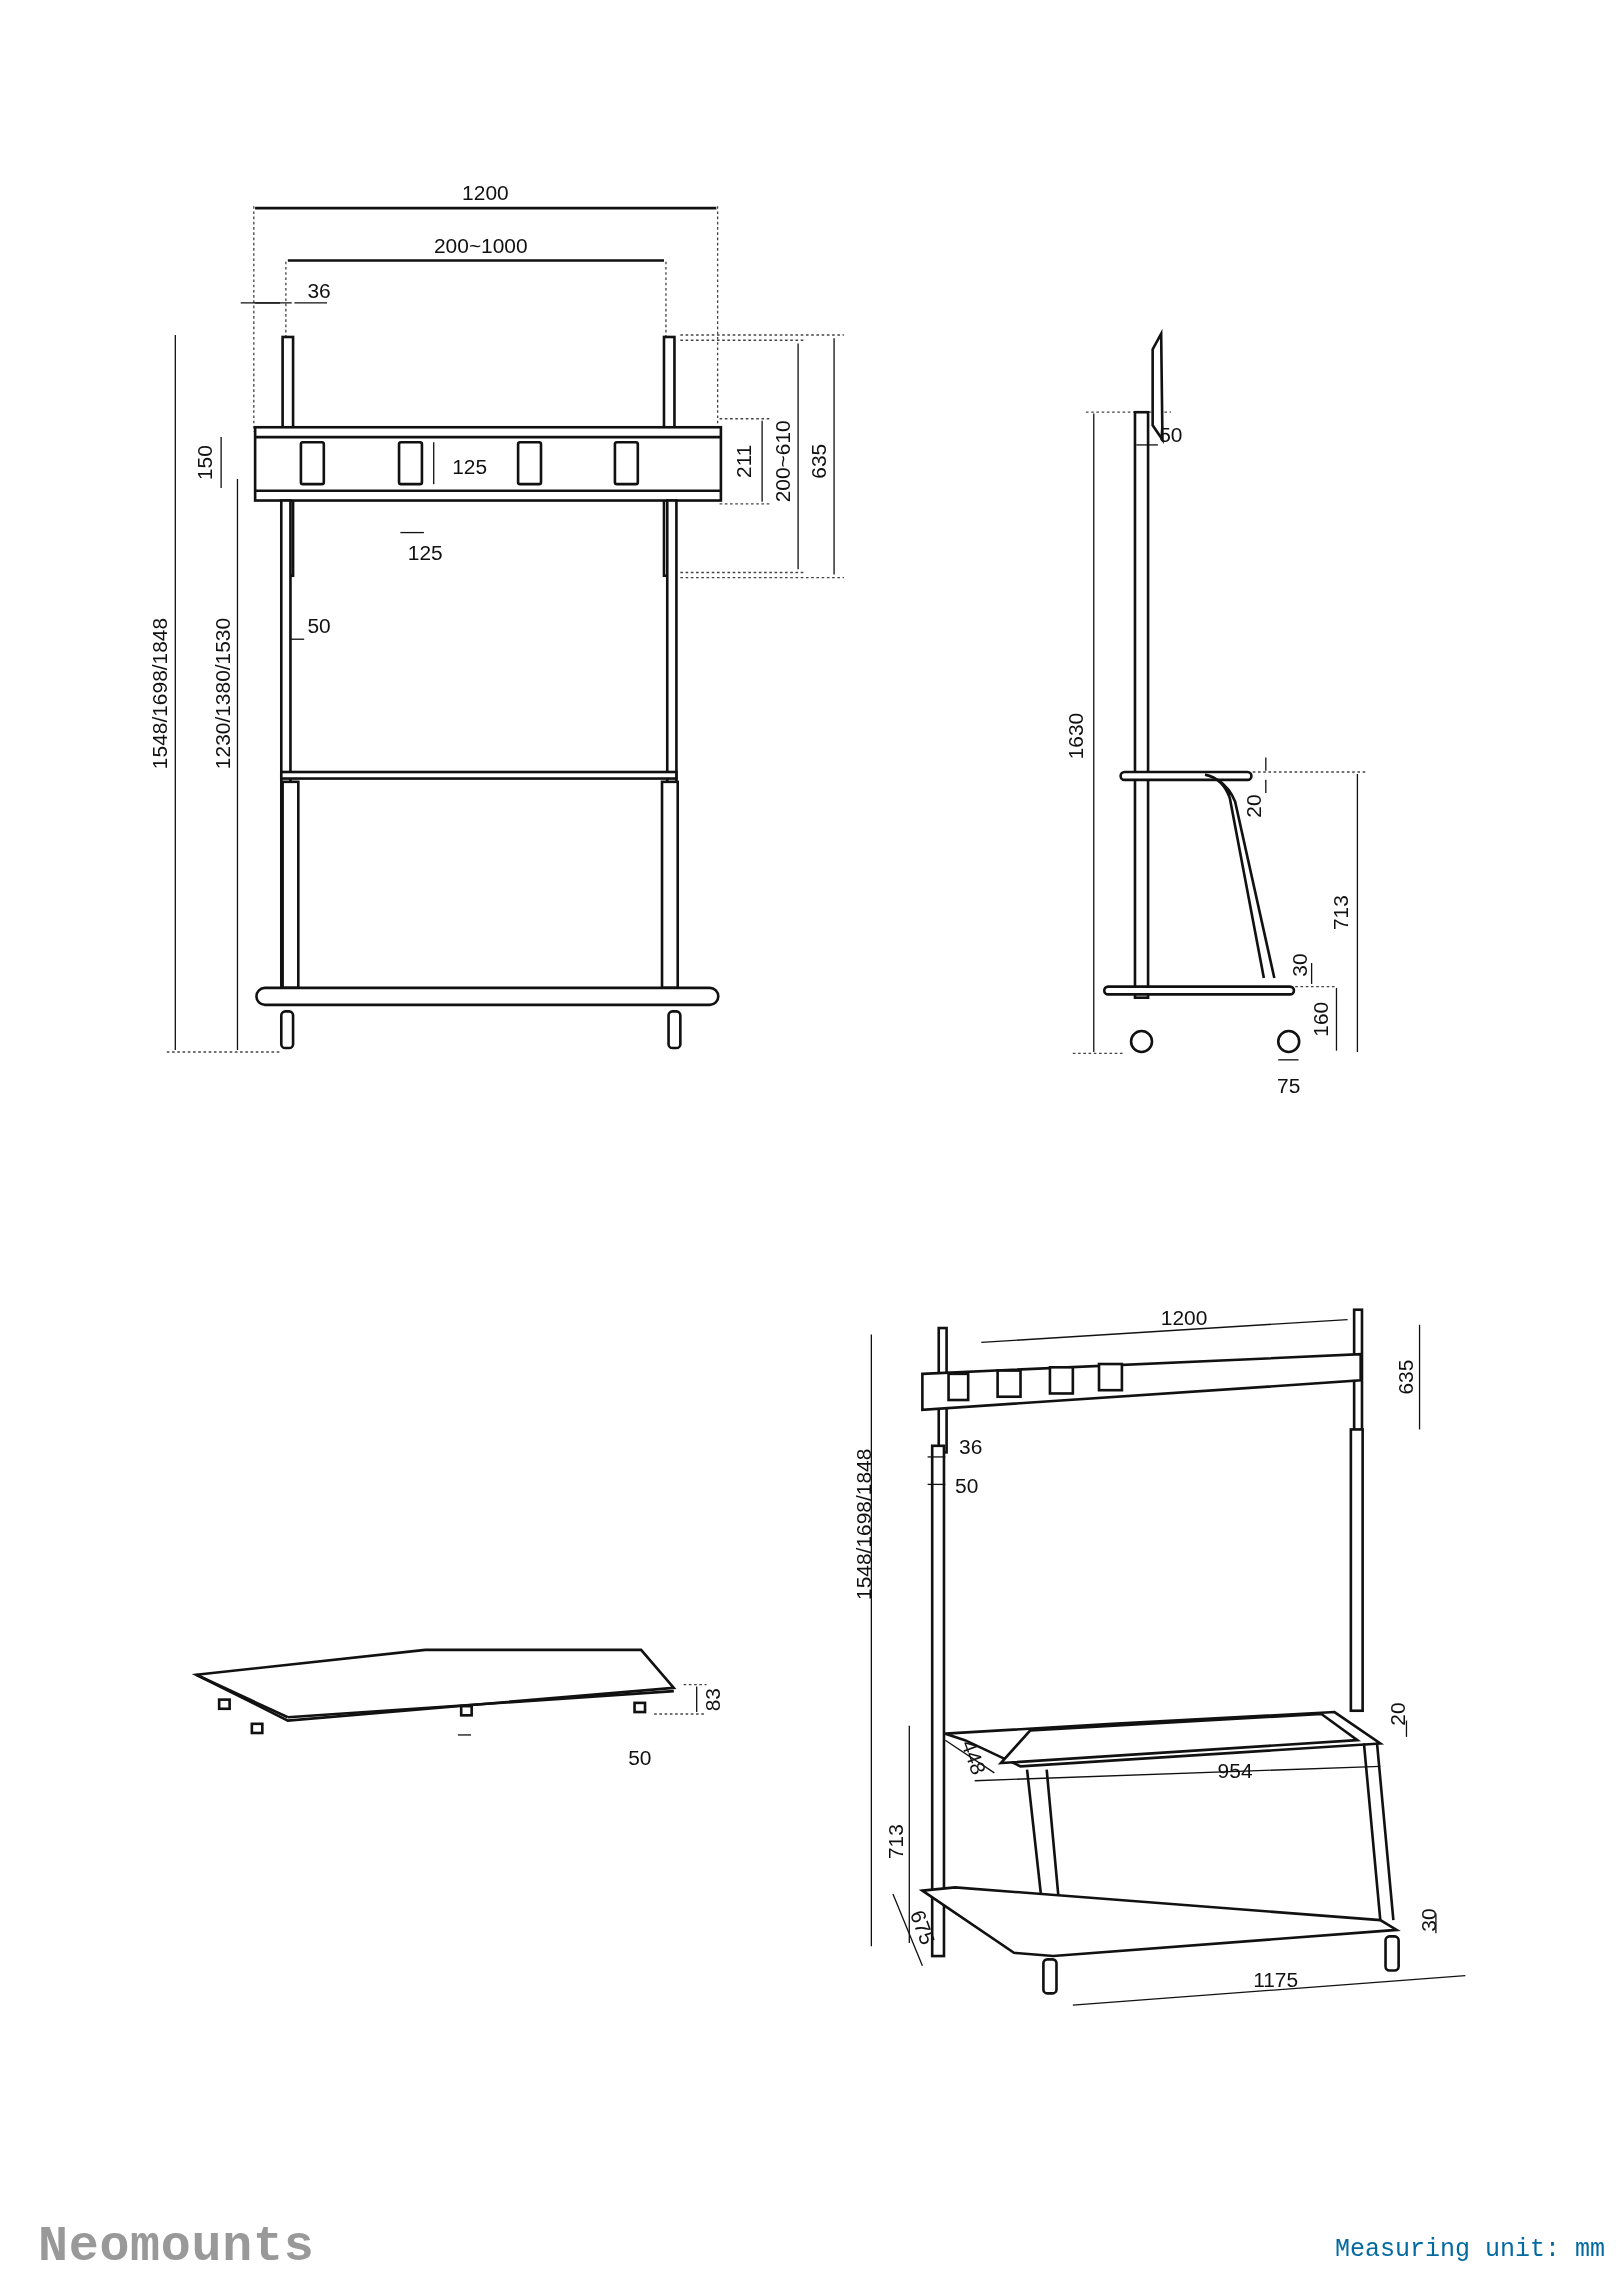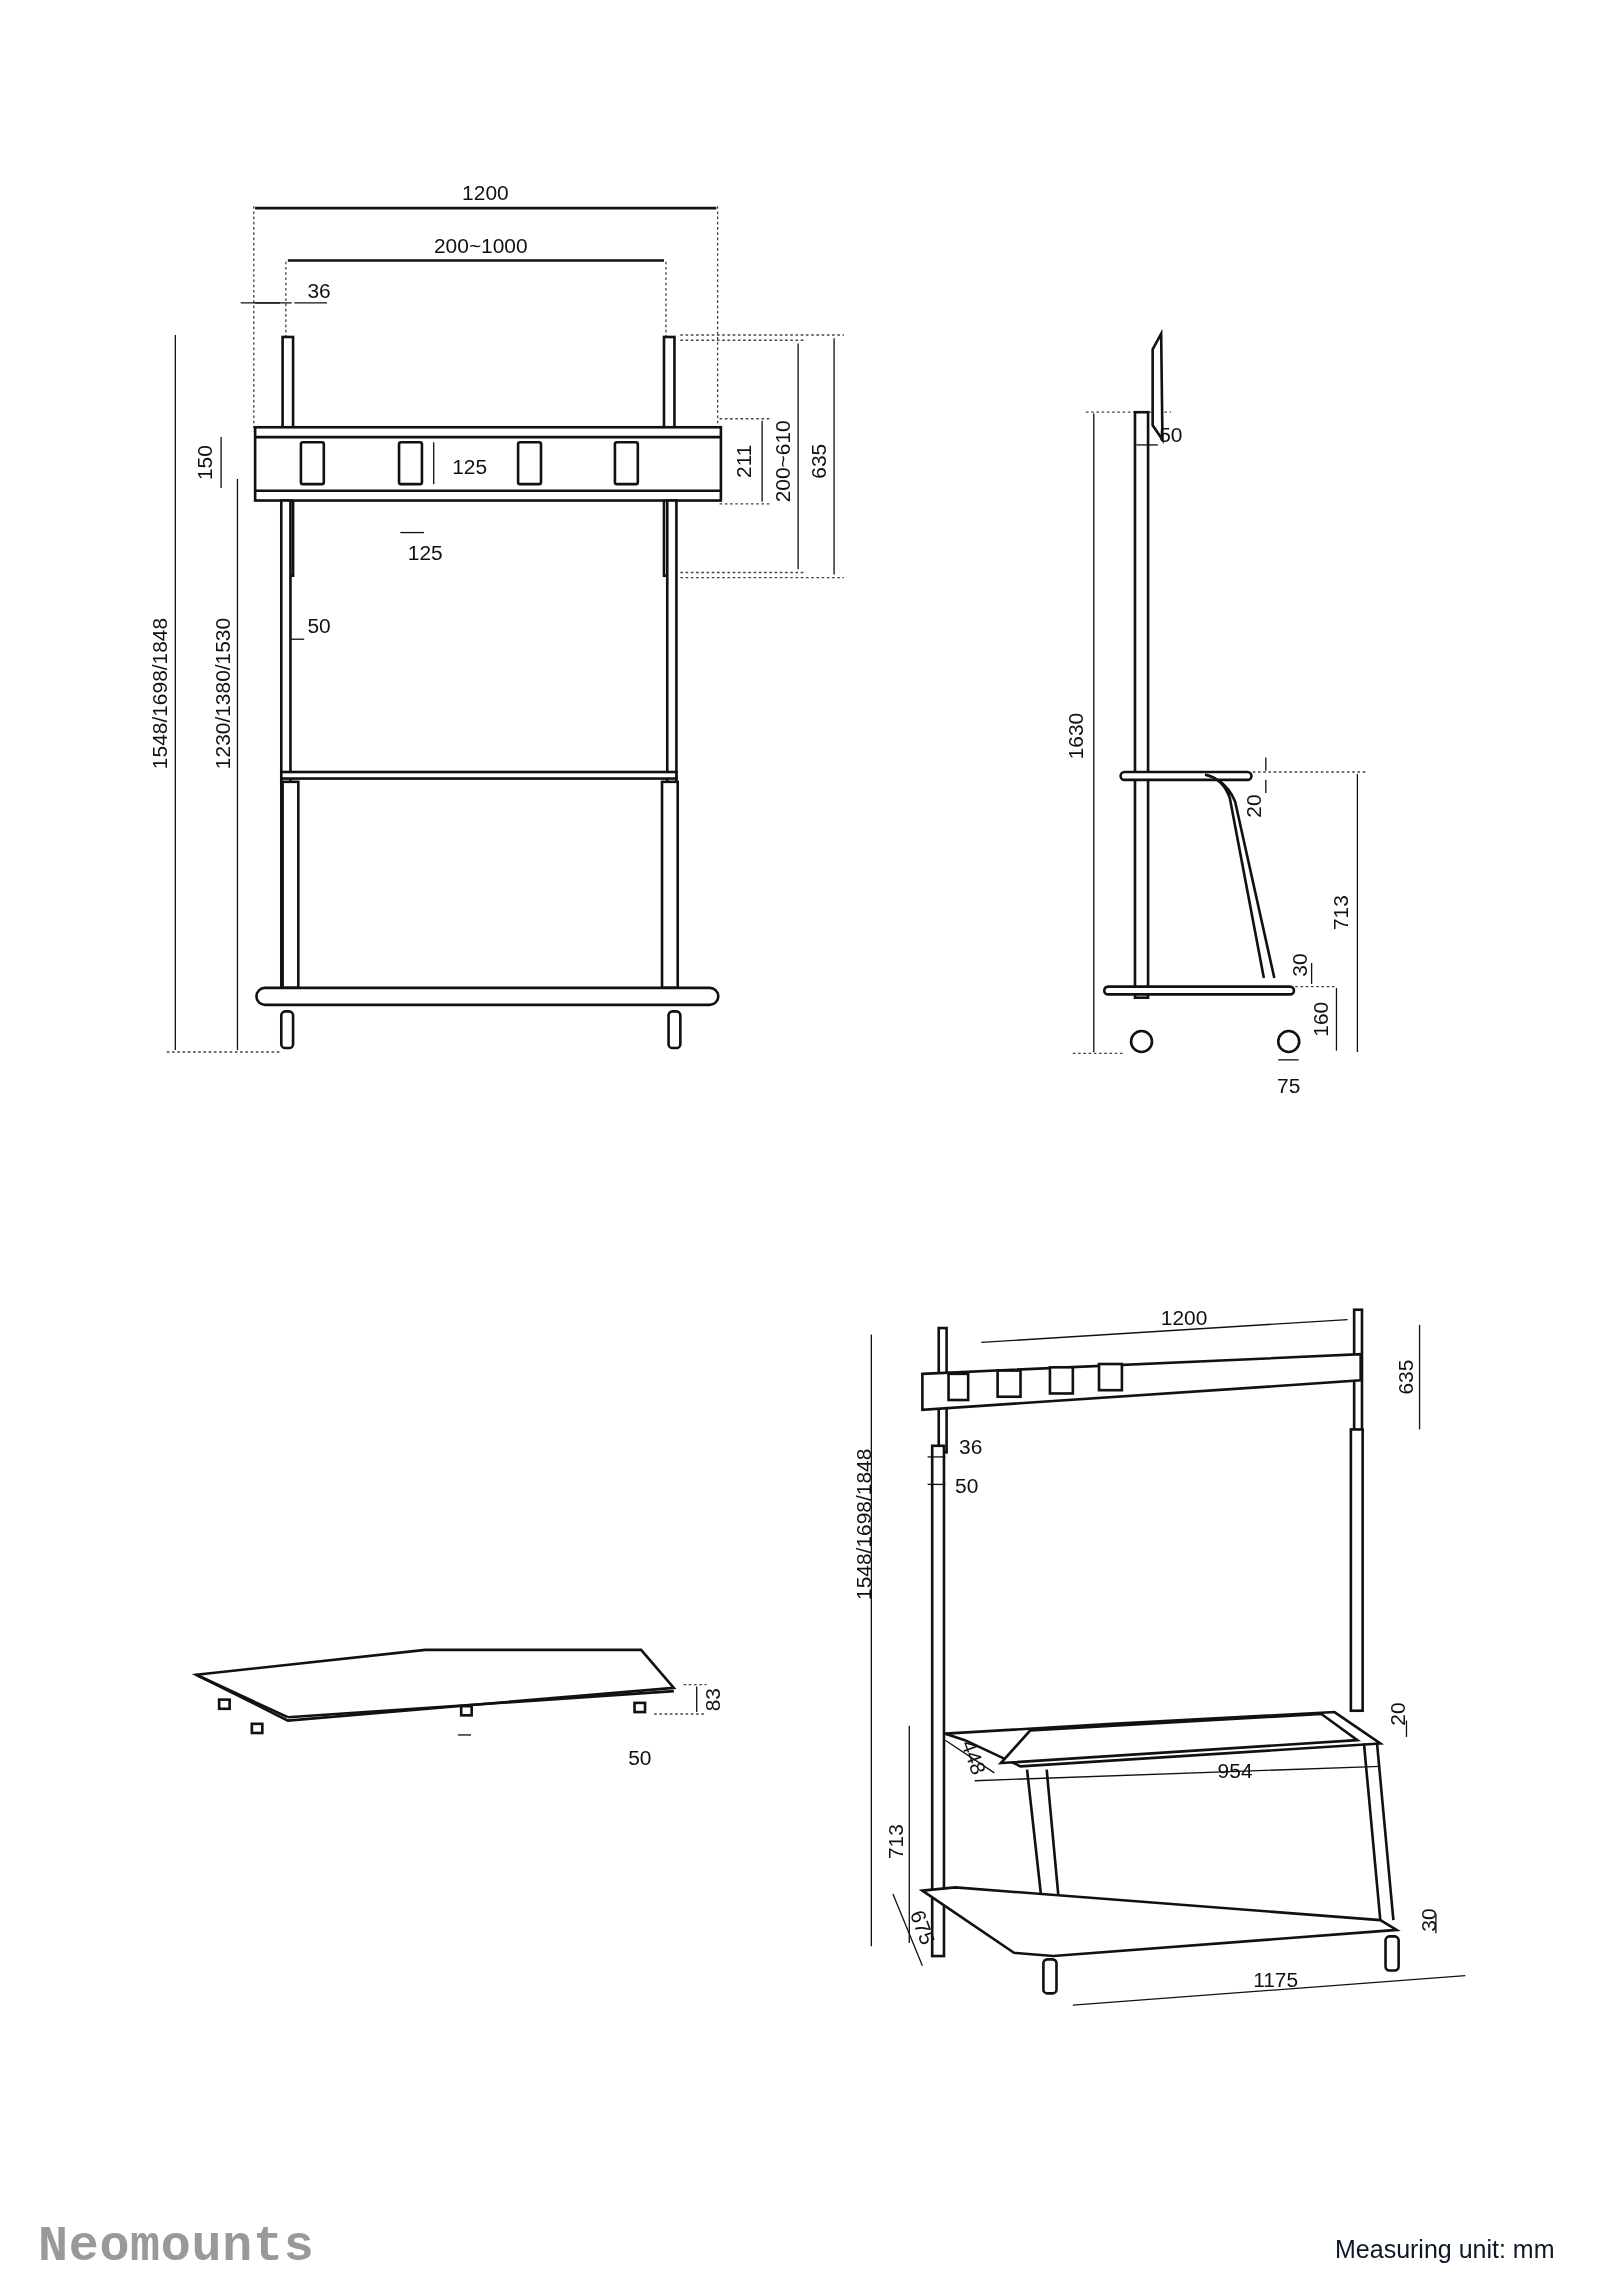--- a/index.html
+++ b/index.html
@@ -4,21 +4,21 @@
 <style>
   html,body{margin:0;padding:0;background:#fff;}
   body{width:1623px;height:2295px;position:relative;overflow:hidden;font-family:"Liberation Sans",sans-serif;}
   svg.drawing{position:absolute;left:0;top:0;}
   .dim{font-family:"Liberation Sans",sans-serif;font-size:32px;fill:#111;}
   .ln{stroke:#111;stroke-width:4;fill:none;}
   .thin{stroke:#111;stroke-width:2;fill:none;}
   .dash{stroke:#444;stroke-width:2;stroke-dasharray:4 4;fill:none;}
   .fill{fill:#fff;stroke:#111;stroke-width:4;}
   .brand{position:absolute;left:38px;top:2218px;font-size:50px;font-weight:bold;color:#999;letter-spacing:0.7px;font-family:Liberation Mono, monospace;}
-  .unit{position:absolute;left:1335px;top:2235px;font-size:25px;color:#0f172a;}
+  .unit{position:absolute;left:1335px;top:2235px;font-size:25px;color:#0369a1;font-family:Liberation Mono, monospace;}
 </style>
 </head>
 <body>
 
 <svg class="drawing" width="1623" height="2295" viewBox="0 0 2481 3508" xmlns="http://www.w3.org/2000/svg">
 
   <g>
 
     <line class="dash" x1="388" y1="315" x2="388" y2="660"></line>
     <line class="dash" x1="1097" y1="315" x2="1097" y2="660"></line>

